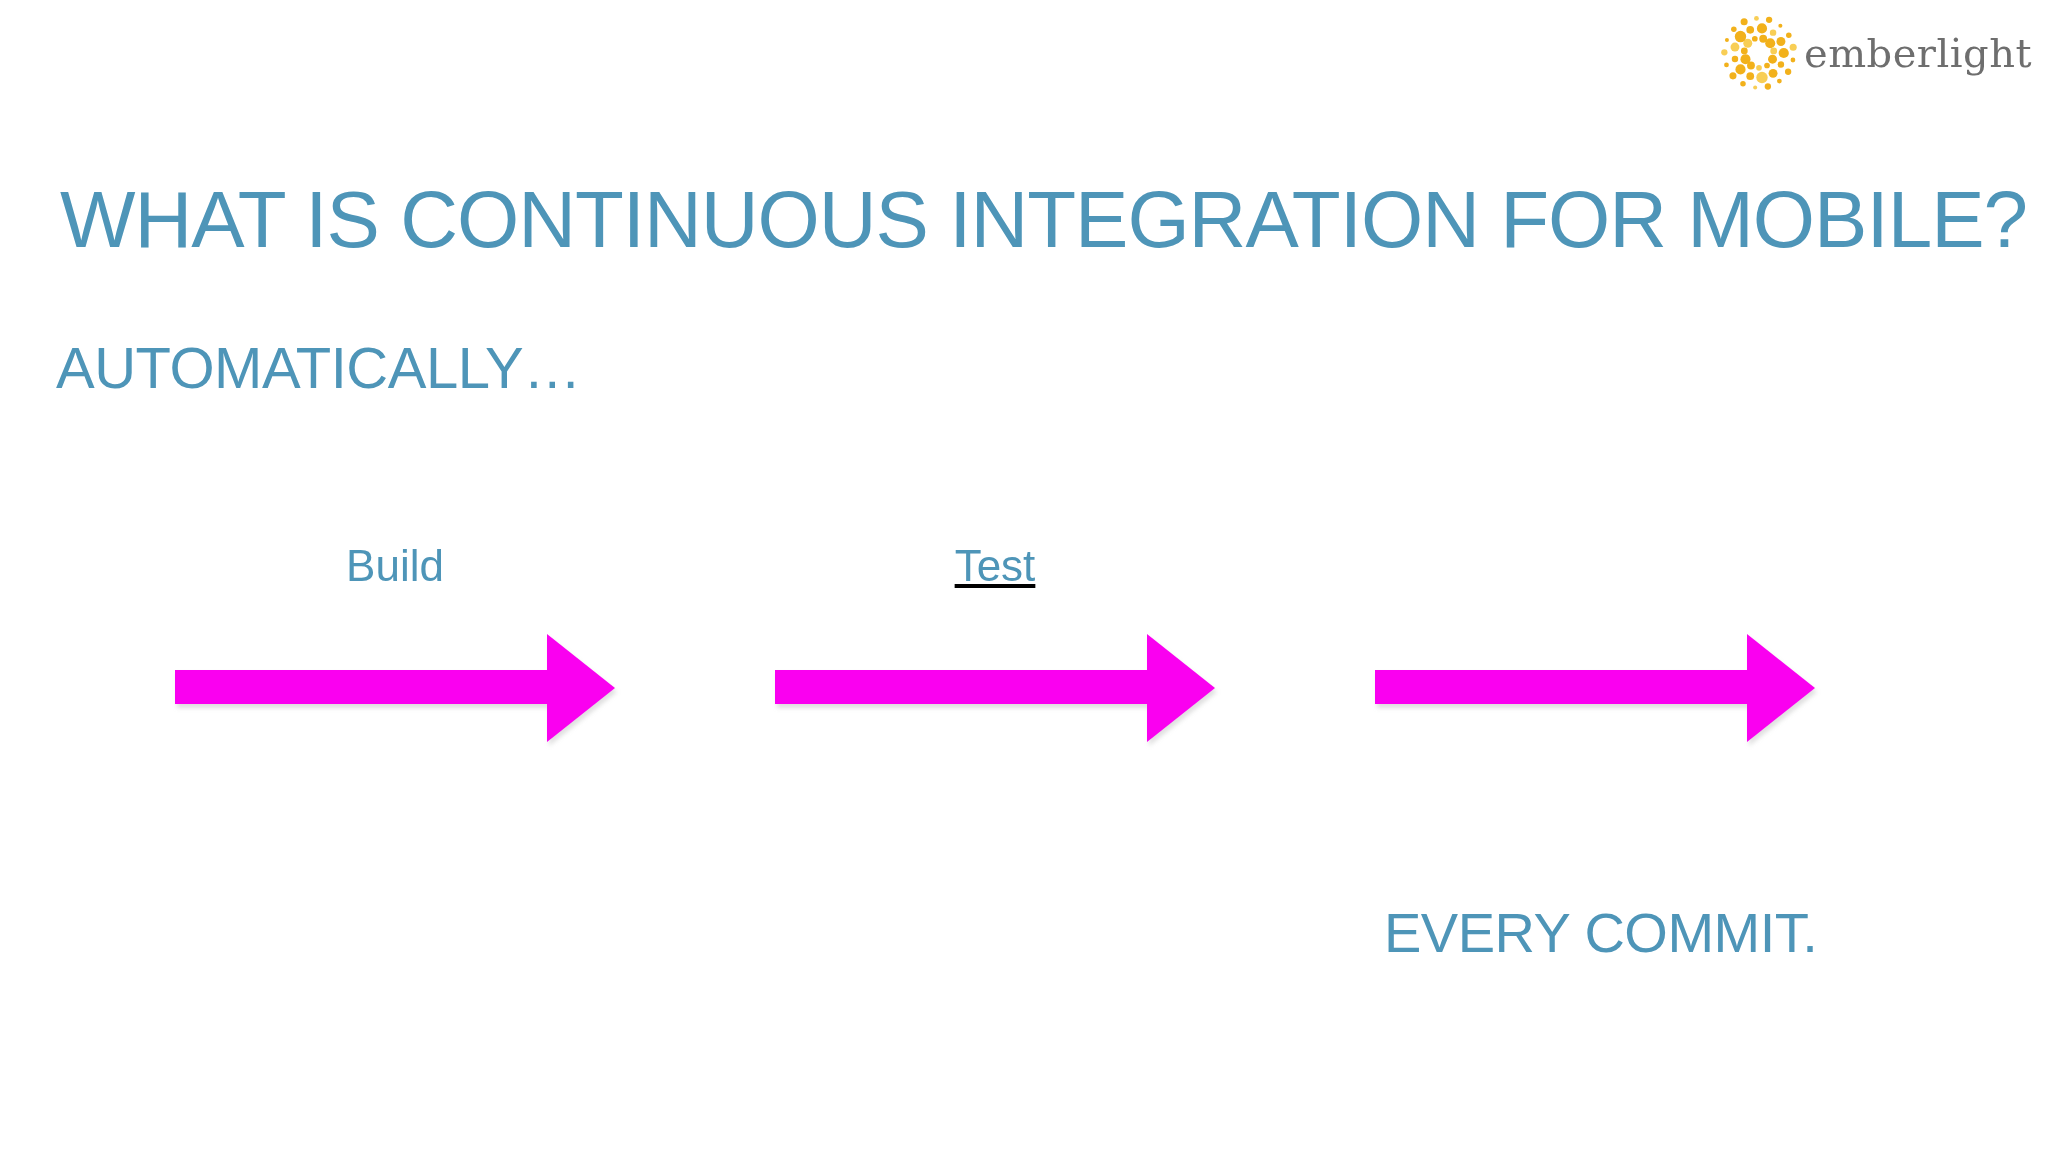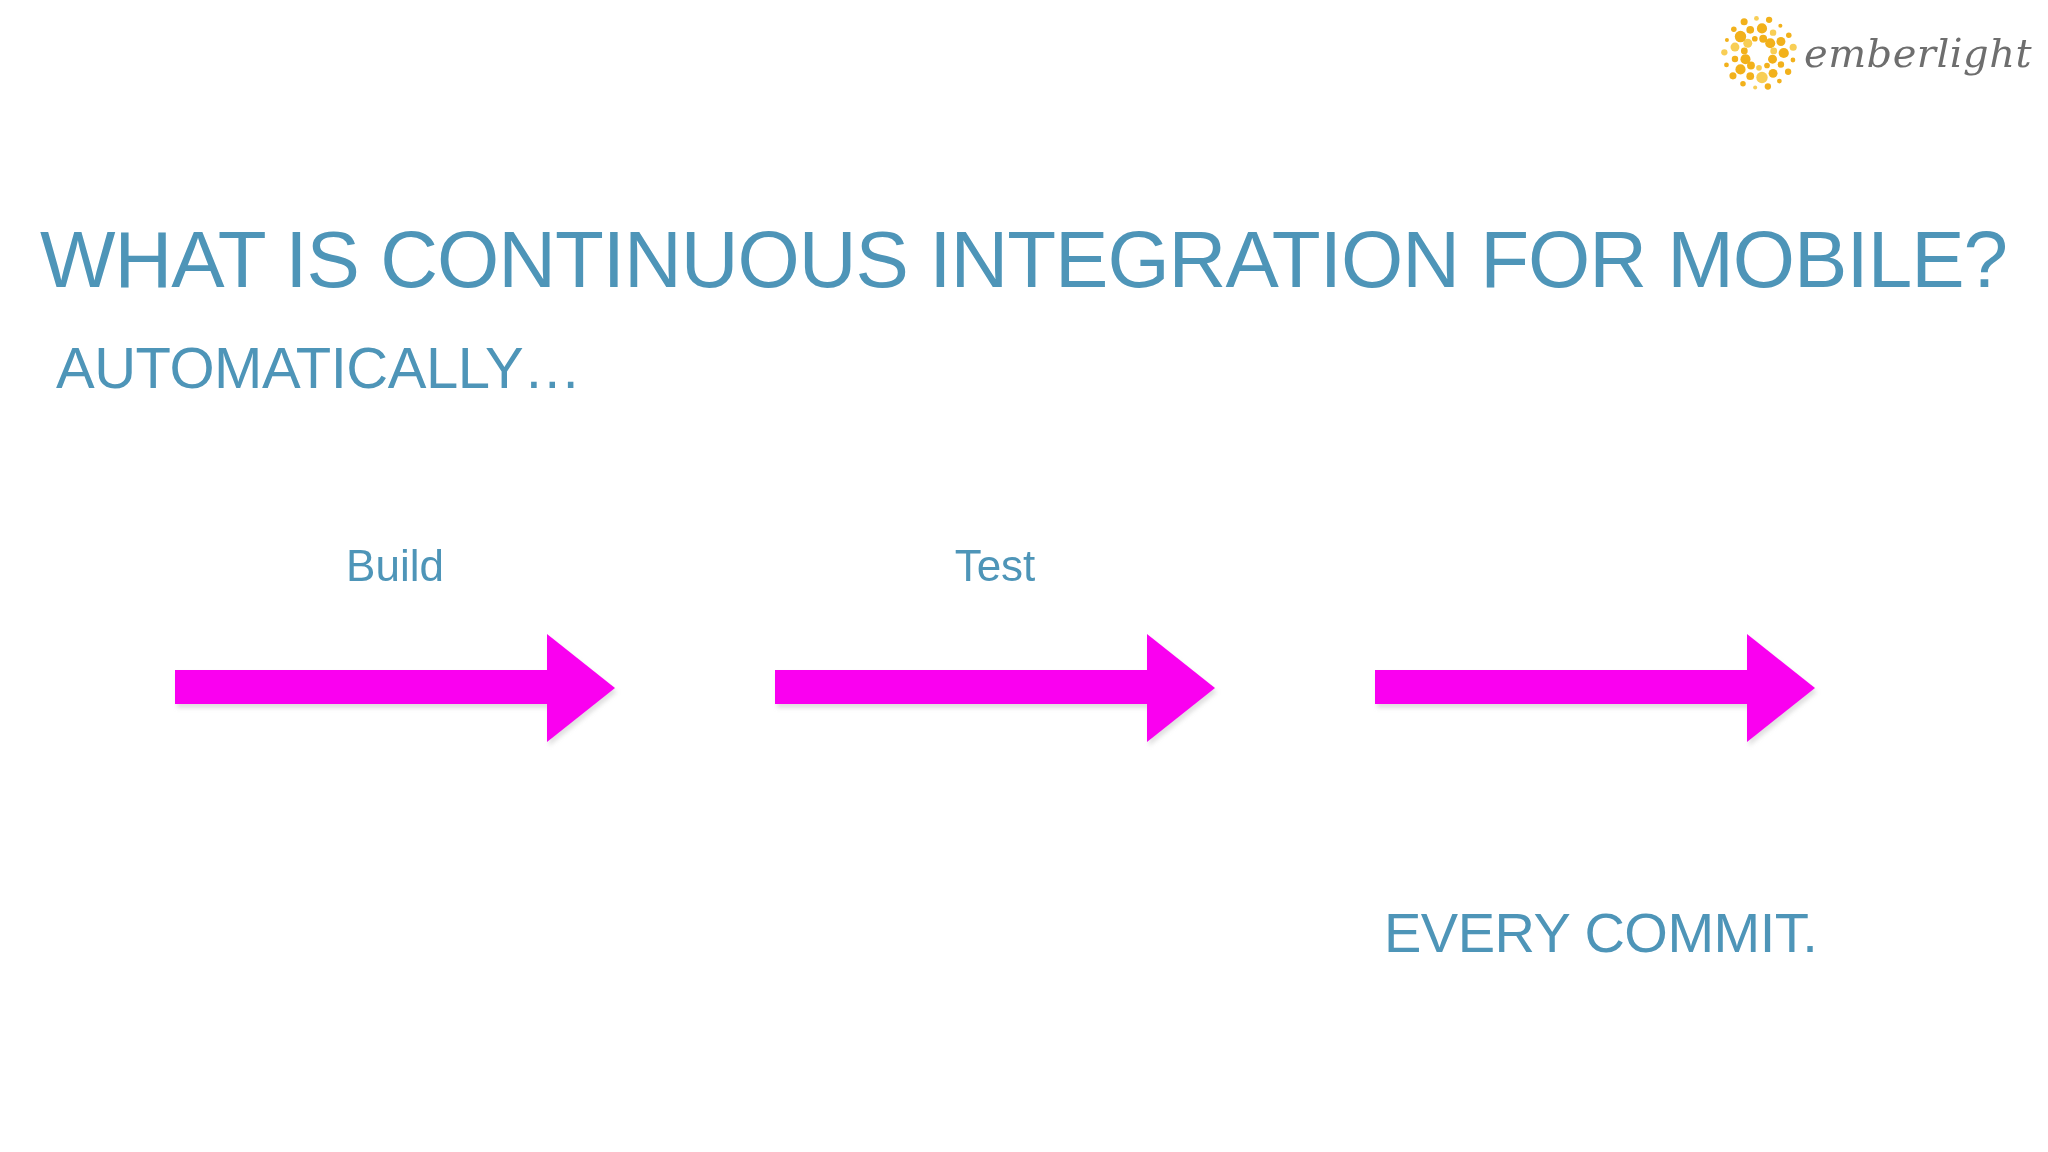--- a/index.html
+++ b/index.html
@@ -17,47 +17,45 @@
   }
 
   
   .logo {
     position: absolute;
     top: 8px;
     right: 16px;
     display: flex;
     align-items: center;
     gap: 0;
-    font-style: italic;
   }
   .logo-icon {
     width: 90px;
     height: 90px;
     display: block;
   }
   .logo-text {
     font-family: "DejaVu Serif", serif;
     font-size: 40px;
     color: #6e6e6e;
     letter-spacing: 0.5px;
     line-height: 90px;
   }
 
   
   .title {
     position: absolute;
-    left: 40px;
+    left: 60px;
     top: 178px;
     width: 1960px;
     font-size: 80px;
     line-height: 1.05;
     letter-spacing: -1px;
     color: #4e95b8;
     white-space: nowrap;
-    margin-top: 40px;
   }
   .subtitle {
     position: absolute;
     left: 56px;
     top: 334px;
     font-size: 58px;
     color: #4e95b8;
     letter-spacing: -0.5px;
   }
 
@@ -77,21 +75,21 @@
   }
   .step-arrow {
     position: absolute;
     left: 0;
     top: 88px;
     width: 440px;
     height: 112px;
     filter: drop-shadow(2px 4px 2px rgba(130,130,130,0.25));
   }
   .step-build  { left: 175px; }
-  .step-test   { left: 775px; }
+  .step-test   { left: 775px; text-decoration: underline; }
   .step-deploy { left: 1375px; }
 
   
   .footer-text {
     position: absolute;
     left: 1384px;
     top: 900px;
     font-size: 56px;
     color: #4e95b8;
     letter-spacing: -0.5px;

